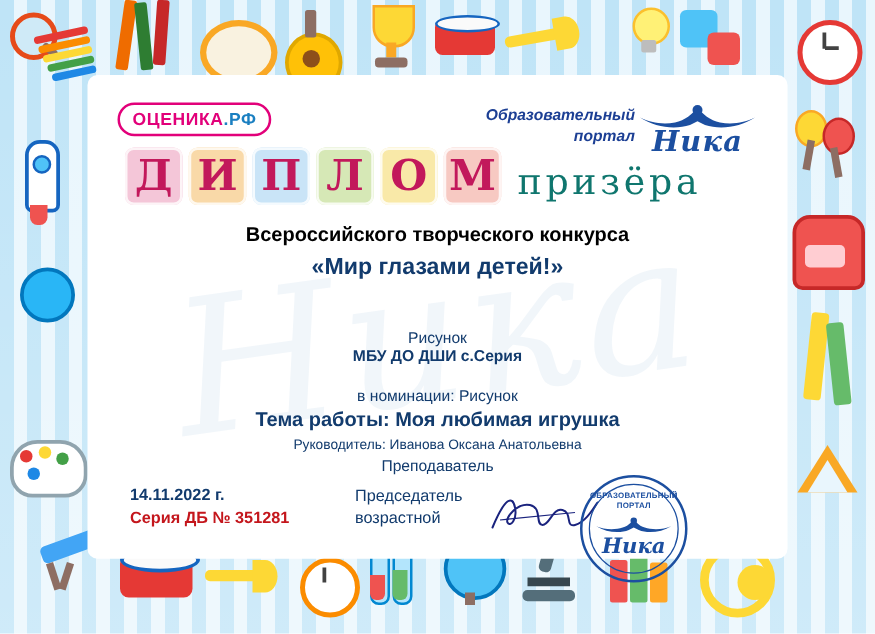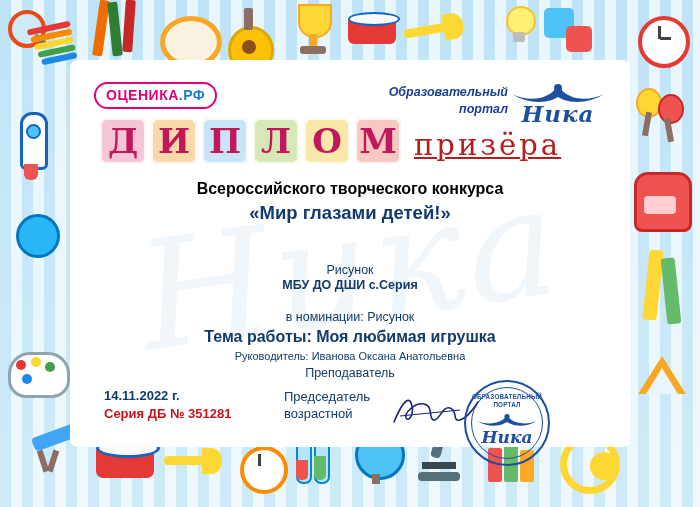--- a/index.html
+++ b/index.html
@@ -159,24 +159,23 @@
     font-family: "DejaVu Serif", serif;
     font-weight: bold;
     font-size: 34px;
     color: #c2185b;
     box-shadow: inset 0 0 0 2px rgba(255,255,255,0.8);
   }
   .prizer {
     margin-left: 8px;
     font-family: "DejaVu Serif", serif;
     font-size: 29px;
-    color: #b91c1c;
+    color: #0f766e;
     letter-spacing: 3px;
     padding-bottom: 2px;
-    text-decoration: underline;
   }
 
   .line-competition {
     position: absolute;
     left: 0; right: 0;
     top: 118px;
     font-weight: bold;
     font-size: 16px;
     color: #000000;
   }

